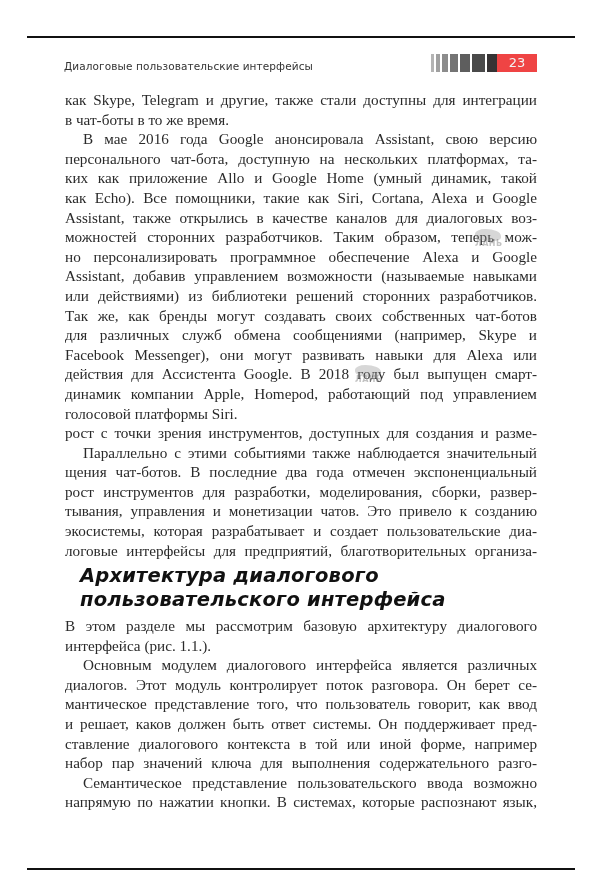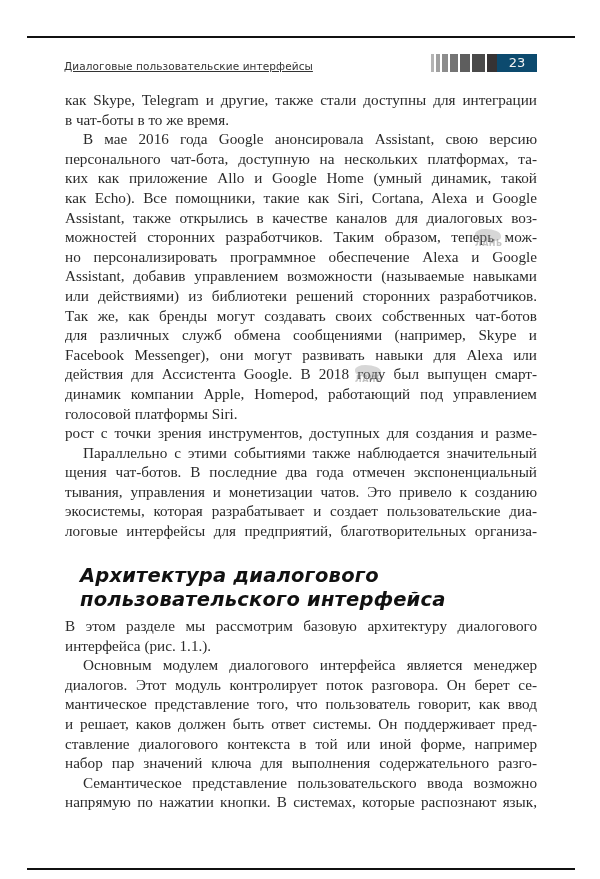--- a/index.html
+++ b/index.html
@@ -26,40 +26,39 @@
     .rule.bottom { top: 868px; }
 
     .running-head {
       position: absolute;
       left: 64px;
       top: 60px;
       font-family: "DejaVu Sans", sans-serif;
       font-size: 10.5px;
       color: #333;
       letter-spacing: 0.1px;
-      text-decoration: underline;
     }
     .page-bars {
       position: absolute;
       top: 54px;
       left: 431px;
       height: 18px;
       display: flex;
       gap: 2px;
     }
     .page-bars .bar {
       height: 18px;
     }
     .page-number {
       position: absolute;
       top: 54px;
       left: 497px;
       width: 40px;
       height: 18px;
-      background: #0c4a6e;
+      background: #ef4444;
       color: #f2f2f2;
       font-family: "DejaVu Sans", sans-serif;
       font-size: 13px;
       line-height: 18px;
       text-align: center;
     }
 
     .body-text {
       position: absolute;
       left: 65px;
@@ -152,36 +151,37 @@
   <span class="line">Так же, как бренды могут создавать своих собственных чат-ботов</span>
   <span class="line">для различных служб обмена сообщениями (например, Skype и</span>
   <span class="line">Facebook Messenger), они могут развивать навыки для Alexa или</span>
   <span class="line">действия для Ассистента Google. В 2018 году был выпущен смарт-</span>
   <span class="line">динамик компании Apple, Homepod, работающий под управлением</span>
   <span class="line last">голосовой платформы Siri.</span>
 
   <span class="line">рост с точки зрения инструментов, доступных для создания и разме-</span>
   <span class="line indent">Параллельно с этими событиями также наблюдается значительный</span>
   <span class="line">щения чат-ботов. В последние два года отмечен экспоненциальный</span>
+  <span class="line">рост инструментов для разработки, моделирования, сборки, развер-</span>
   <span class="line">тывания, управления и монетизации чатов. Это привело к созданию</span>
   <span class="line">экосистемы, которая разрабатывает и создает пользовательские диа-</span>
   <span class="line">логовые интерфейсы для предприятий, благотворительных организа-</span>
 </div>
 
 <div class="heading">
   <div>Архитектура диалогового</div>
   <div>пользовательского интерфейса</div>
 </div>
 
 <div class="body-text block-b">
 
   <span class="line">В этом разделе мы рассмотрим базовую архитектуру диалогового</span>
   <span class="line last">интерфейса (рис. 1.1.).</span>
 
-  <span class="line indent">Основным модулем диалогового интерфейса является менеджер</span>
+  <span class="line indent">Основным модулем диалогового интерфейса является различных</span>
   <span class="line">диалогов. Этот модуль контролирует поток разговора. Он берет се-</span>
   <span class="line">мантическое представление того, что пользователь говорит, как ввод</span>
   <span class="line">и решает, каков должен быть ответ системы. Он поддерживает пред-</span>
   <span class="line">ставление диалогового контекста в той или иной форме, например</span>
   <span class="line">набор пар значений ключа для выполнения содержательного разго-</span>
 
   <span class="line indent">Семантическое представление пользовательского ввода возможно</span>
   <span class="line">напрямую по нажатии кнопки. В системах, которые распознают язык,</span>
 </div>
 

